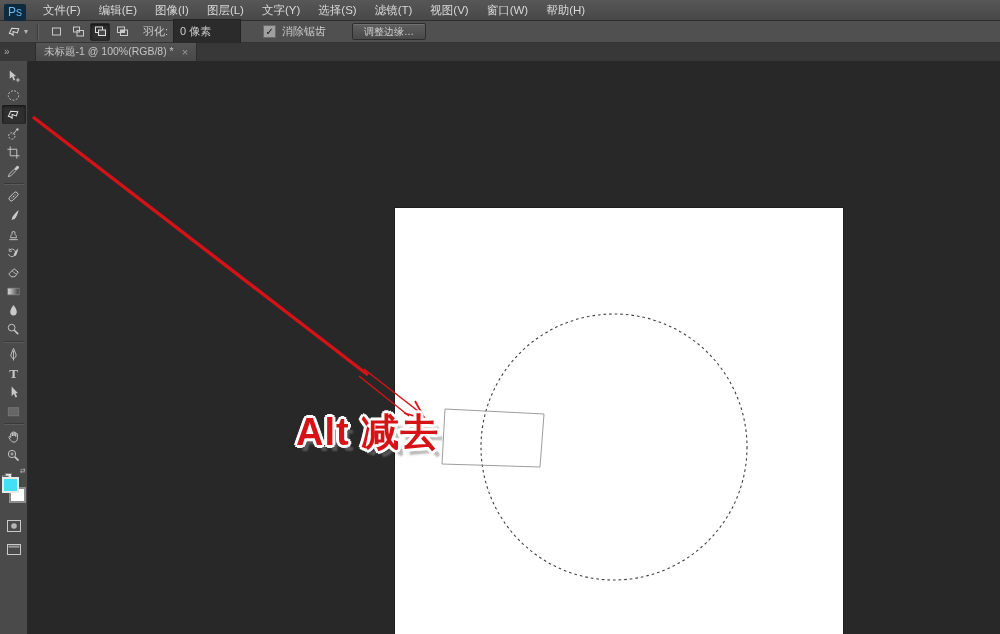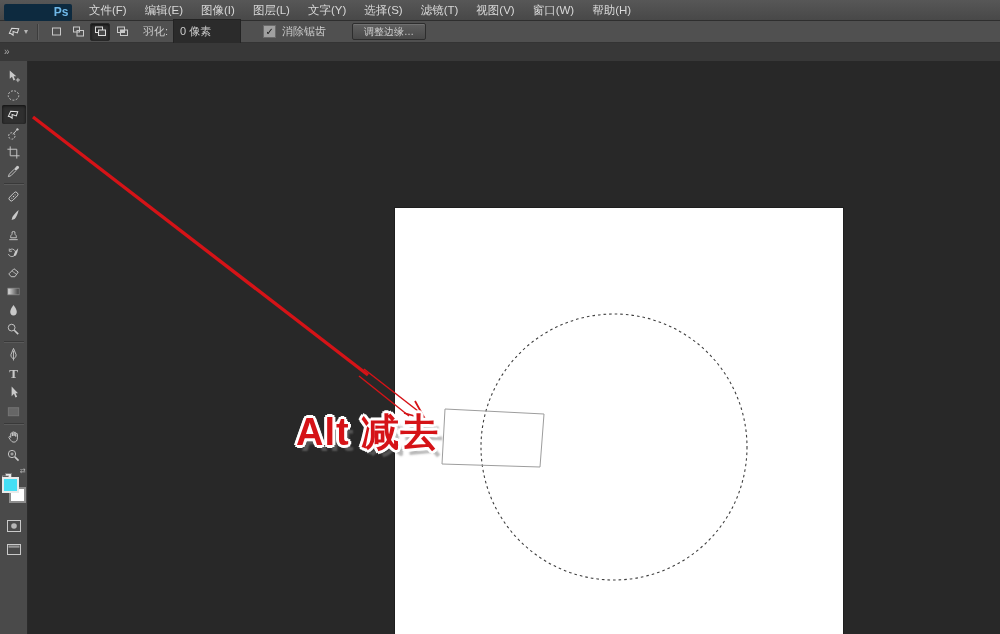--- a/index.html
+++ b/index.html
@@ -5,22 +5,22 @@
   html,body{margin:0;padding:0;}
   body{width:1000px;height:634px;overflow:hidden;background:#282828;
        font-family:"Liberation Sans","DejaVu Sans",sans-serif;}
   .app{width:1000px;height:634px;display:flex;flex-direction:column;}
 
   
   .menubar{height:21px;background:linear-gradient(#575757,#484848);
            border-bottom:1px solid #2e2e2e;box-sizing:border-box;
            display:flex;align-items:center;flex:0 0 21px;}
   .ps-logo{width:22px;height:17px;margin:4px 8px 0 4px;background:#0d2a3f;color:#6fb8e8;
-           font-weight:bold;font-size:12px;display:flex;align-items:center;justify-content:center;
-           border-radius:2px;padding-left:46px;}
+           font-weight:normal;font-size:12px;display:flex;align-items:center;justify-content:center;
+           border-radius:2px;}
   .menu-item{color:#d8d8d8;font-size:11.5px;padding:0 9px;line-height:20px;cursor:default;white-space:nowrap;}
 
   
   .optionsbar{height:22px;background:#505050;border-bottom:1px solid #343434;
               box-sizing:border-box;display:flex;align-items:center;flex:0 0 22px;}
   .tool-preset{display:flex;align-items:center;padding:0 3px 0 7px;}
   .dd{color:#b5b5b5;font-size:8px;margin-left:2px;}
   .vsep{width:1px;height:16px;background:#3c3c3c;border-right:1px solid #606060;margin:0 6px;}
   .mode-btn{width:20px;height:18px;display:flex;align-items:center;justify-content:center;
             border-radius:2px;margin:0 1px;}
@@ -145,20 +145,24 @@
     <div class="feather-input">0 像素</div>
     <div class="cb-wrap">
       <span class="cb">✓</span>
       <span>消除锯齿</span>
     </div>
     <button class="refine">调整边缘…</button>
   </div>
 
   <div class="tabbar">
     <span class="collapse">»</span>
+    <div class="tab">
+      <span>未标题-1 @ 100%(RGB/8) *</span>
+      <span class="tab-close">×</span>
+    </div>
   </div>
 
   <div class="main">
 
     <div class="toolbar">
       <div id="tool-list" style="display:flex;flex-direction:column;align-items:center;">
           <div class="tool">
             <span class="ticon">
               <svg width="15" height="15" viewBox="0 0 16 16">
                 <path d="M4 1.5 L4 10.5 L6.4 8.3 L8 12.2 L9.7 11.4 L8.2 7.7 L11 7.7 Z" fill="#c9c9c9"></path>

